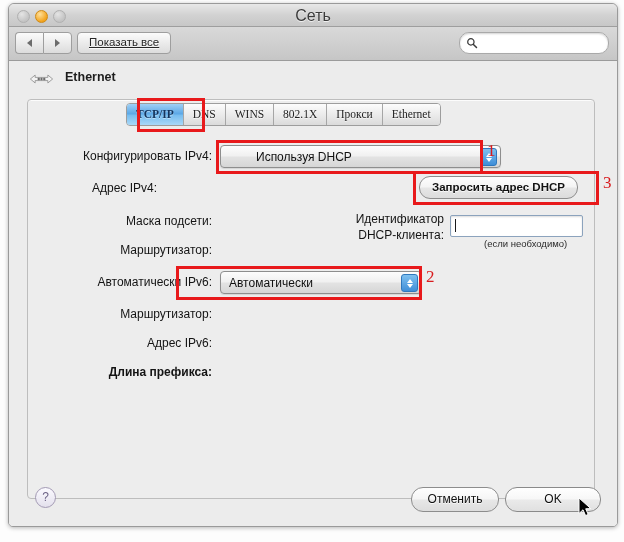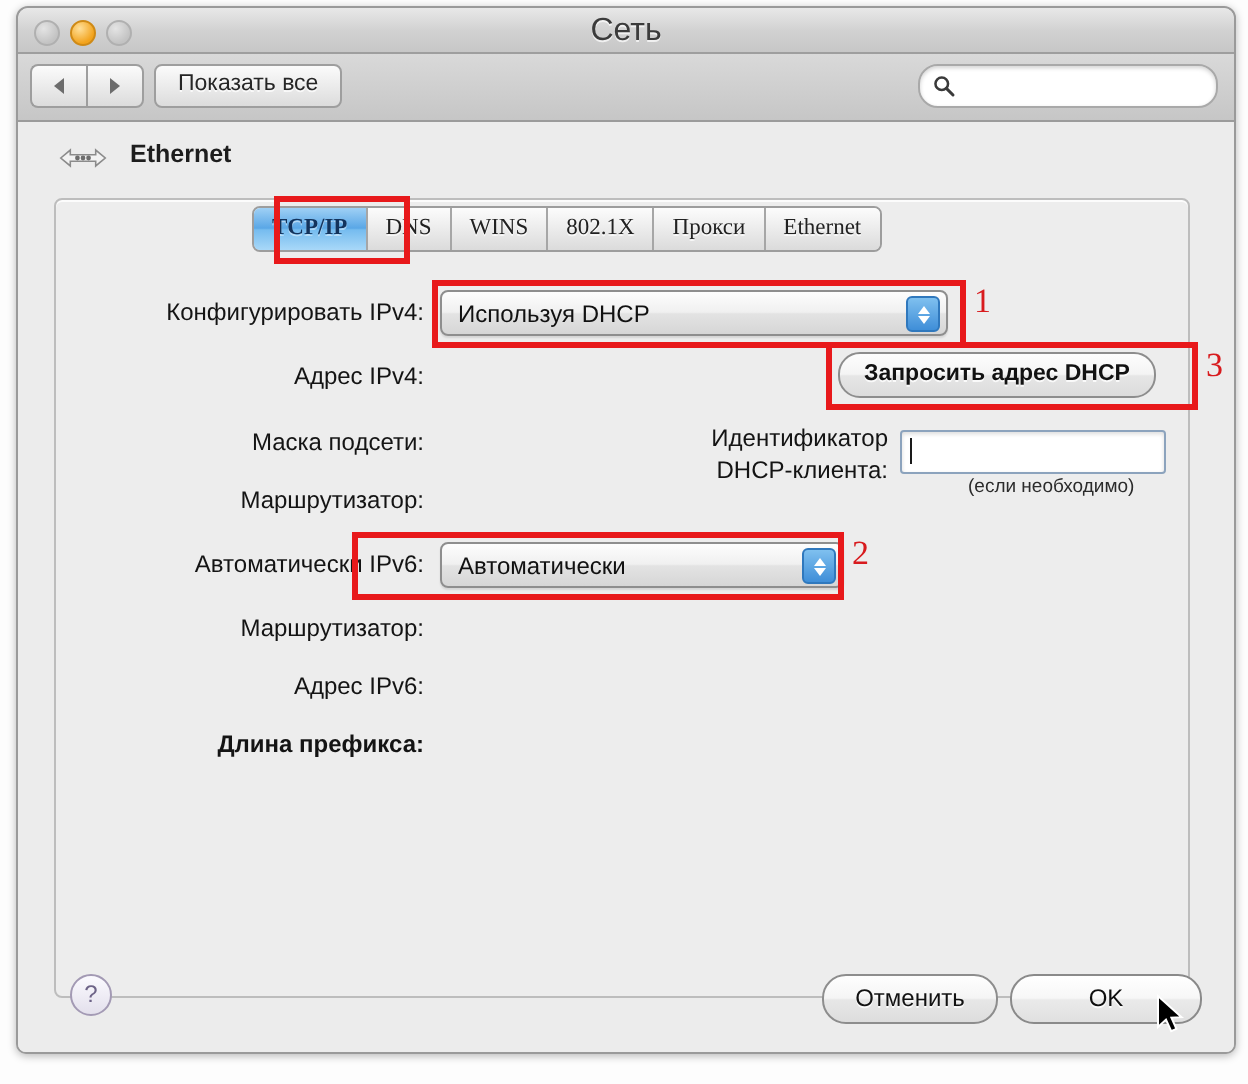--- a/index.html
+++ b/index.html
@@ -136,20 +136,21 @@
     left: 68px; top: 5px;
     height: 20px;
     padding: 0 11px;
     line-height: 19px;
     font-size: 11.5px;
     color: #262626;
     background: linear-gradient(to bottom, #fbfbfb, #dcdcdc);
     border: 1px solid #9e9e9e;
     border-radius: 4px;
     text-shadow: 0 1px 0 rgba(255,255,255,0.75);
+    text-decoration: underline;
   }
   #search-wrap {
     position: absolute;
     right: 8px; top: 5px;
     width: 148px; height: 20px;
     background: #ffffff;
     border: 1px solid #a9a9a9;
     border-radius: 10px;
     box-shadow: inset 0 1px 2px rgba(0,0,0,0.18);
     display: flex; align-items: center;
@@ -459,29 +460,29 @@
   <div id="tabbar">
     <div class="tab active">TCP/IP</div>
     <div class="tab">DNS</div>
     <div class="tab">WINS</div>
     <div class="tab">802.1X</div>
     <div class="tab">Прокси</div>
     <div class="tab">Ethernet</div>
   </div>
 
   <div class="lbl" style="left:28px; top:145px; width:175px;">Конфигурировать IPv4:</div>
-  <div class="popup" style="left:211px; top:141px; width:252px;">
+  <div class="popup" style="left:211px; top:141px; width:252px;padding-left:27px;">
     <span class="popup-text">Используя DHCP</span>
     <span class="popup-arrows">
       <span class="arw-up"></span>
       <span class="arw-dn"></span>
     </span>
   </div>
 
-  <div class="lbl" style="left:28px; top:177px; width:175px;">Адрес IPv4:</div>
+  <div class="lbl" style="left:28px; top:177px; width:175px;text-align:center;">Адрес IPv4:</div>
   <div class="pushbtn" style="left:410px; top:172px;">Запросить адрес DHCP</div>
 
   <div class="lbl" style="left:28px; top:210px; width:175px;">Маска подсети:</div>
 
   <div class="lbl" style="left:28px; top:239px; width:175px;">Маршрутизатор:</div>
 
   <div class="lbl" style="left:275px; top:208px; width:160px;">Идентификатор</div>
   <div class="lbl" style="left:275px; top:224px; width:160px;">DHCP-клиента:</div>
   <div class="textfield" style="left:441px; top:211px; width:131px;">
     <span class="caret"></span>

